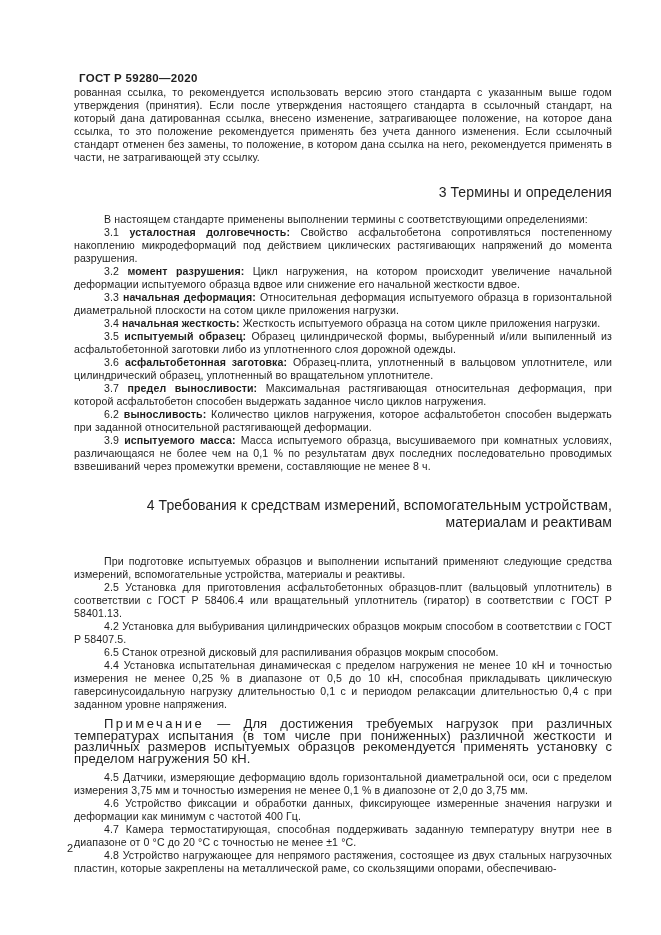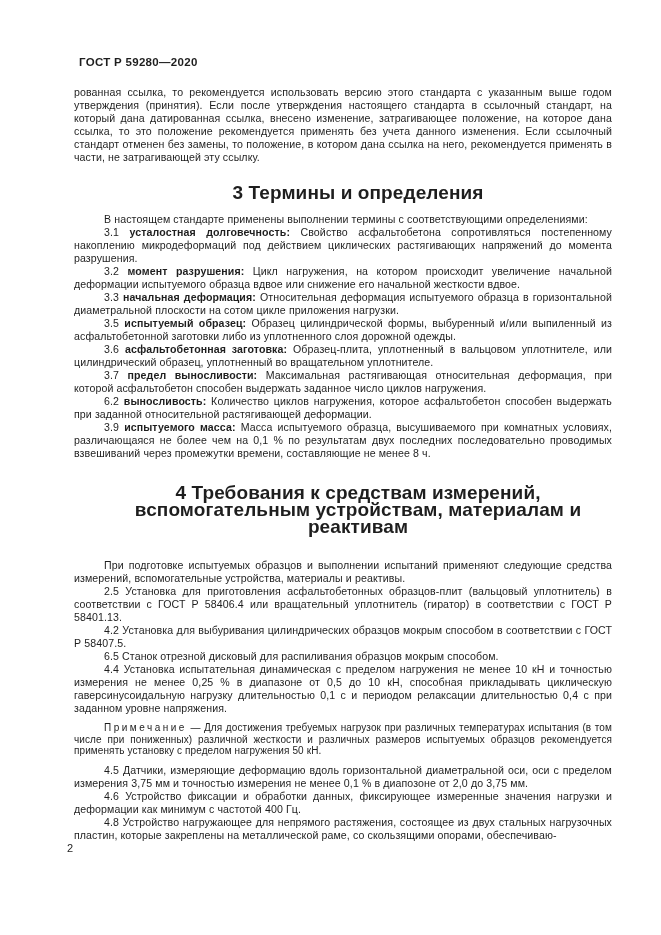--- a/index.html
+++ b/index.html
@@ -5,40 +5,40 @@
   html, body { margin:0; padding:0; background:#ffffff; }
   .page {
     position:relative;
     width:661px; height:935px;
     background:#ffffff;
     color:#1e1e1e;
     font-family:"Liberation Sans", sans-serif;
     overflow:hidden;
   }
   .doc-header {
-    position:absolute; top:56px; left:79px;
+    position:absolute; top:72px; left:79px;
     font-weight:bold; font-size:11.5px; letter-spacing:0.3px;
     white-space:nowrap;
   }
   .doc-body {
     position:absolute; top:86px; left:74px; width:538px;
     font-size:10.6px; line-height:13px;
     text-align:justify;
     letter-spacing:0.1px;
   }
   p.body-p { margin:0; text-indent:30px; }
   p.body-p.no-indent { text-indent:0; }
   h2.sect-heading {
-    font-size:19px; line-height:17px; font-weight:bold;
-    margin:20px 0 12px 30px; text-align:center; letter-spacing:0.1px;
+    font-size:14px; line-height:17px; font-weight:normal;
+    margin:20px 0 12px 30px; text-align:right; letter-spacing:0.1px;
   }
   h2.sect-heading.second { margin-top:24px; margin-bottom:24px; }
   p.note {
     margin:7px 0 7px 0;
-    font-size:10px; line-height:11.5px;
+    font-size:13px; line-height:11.5px;
     text-indent:30px;
   }
   .note-label { letter-spacing:2.5px; }
   .page-number {
     position:absolute; left:67px; top:842px;
     font-size:11px;
   }
   b { font-weight:bold; }
 </style>
 </head>
@@ -47,31 +47,33 @@
 <div class="page">
   <div class="doc-header">ГОСТ Р 59280—2020</div>
 
   <div id="doc-content" class="doc-body">
       <p class="body-p no-indent"><span>рованная ссылка, то рекомендуется использовать версию этого стандарта с указанным выше годом утверждения (принятия). Если после утверждения настоящего стандарта в ссылочный стандарт, на который дана датированная ссылка, внесено изменение, затрагивающее положение, на которое дана ссылка, то это положение рекомендуется применять без учета данного изменения. Если ссылочный стандарт отменен без замены, то положение, в котором дана ссылка на него, рекомендуется применять в части, не затрагивающей эту ссылку.</span></p>
       <h2 class="sect-heading">3 Термины и определения</h2>
       <p class="body-p"><span>В настоящем стандарте применены выполнении термины с соответствующими определениями:</span></p>
       <p class="body-p"><span>3.1 </span><b>усталостная долговечность:</b><span> Свойство асфальтобетона сопротивляться постепенному накоплению микродеформаций под действием циклических растягивающих напряжений до момента разрушения.</span></p>
       <p class="body-p"><span>3.2 </span><b>момент разрушения:</b><span> Цикл нагружения, на котором происходит увеличение начальной деформации испытуемого образца вдвое или снижение его начальной жесткости вдвое.</span></p>
       <p class="body-p"><span>3.3 </span><b>начальная деформация:</b><span> Относительная деформация испытуемого образца в горизонтальной диаметральной плоскости на сотом цикле приложения нагрузки.</span></p>
+      <p class="body-p"><span>3.4 </span><b>начальная жесткость:</b><span> Жесткость испытуемого образца на сотом цикле приложения нагрузки.</span></p>
       <p class="body-p"><span>3.5 </span><b>испытуемый образец:</b><span> Образец цилиндрической формы, выбуренный и/или выпиленный из асфальтобетонной заготовки либо из уплотненного слоя дорожной одежды.</span></p>
       <p class="body-p"><span>3.6 </span><b>асфальтобетонная заготовка:</b><span> Образец-плита, уплотненный в вальцовом уплотнителе, или цилиндрический образец, уплотненный во вращательном уплотнителе.</span></p>
       <p class="body-p"><span>3.7 </span><b>предел выносливости:</b><span> Максимальная растягивающая относительная деформация, при которой асфальтобетон способен выдержать заданное число циклов нагружения.</span></p>
       <p class="body-p"><span>6.2 </span><b>выносливость:</b><span> Количество циклов нагружения, которое асфальтобетон способен выдержать при заданной относительной растягивающей деформации.</span></p>
       <p class="body-p"><span>3.9 </span><b>испытуемого масса:</b><span> Масса испытуемого образца, высушиваемого при комнатных условиях, различающаяся не более чем на 0,1 % по результатам двух последних последовательно проводимых взвешиваний через промежутки времени, составляющие не менее 8 ч.</span></p>
       <h2 class="sect-heading second">4 Требования к средствам измерений, вспомогательным устройствам, материалам и реактивам</h2>
       <p class="body-p"><span>При подготовке испытуемых образцов и выполнении испытаний применяют следующие средства измерений, вспомогательные устройства, материалы и реактивы.</span></p>
       <p class="body-p"><span>2.5 Установка для приготовления асфальтобетонных образцов-плит (вальцовый уплотнитель) в соответствии с ГОСТ Р 58406.4 или вращательный уплотнитель (гиратор) в соответствии с ГОСТ Р 58401.13.</span></p>
       <p class="body-p"><span>4.2 Установка для выбуривания цилиндрических образцов мокрым способом в соответствии с ГОСТ Р 58407.5.</span></p>
       <p class="body-p"><span>6.5 Станок отрезной дисковый для распиливания образцов мокрым способом.</span></p>
       <p class="body-p"><span>4.4 Установка испытательная динамическая с пределом нагружения не менее 10 кН и точностью измерения не менее 0,25 % в диапазоне от 0,5 до 10 кН, способная прикладывать циклическую гаверсинусоидальную нагрузку длительностью 0,1 с и периодом релаксации длительностью 0,4 с при заданном уровне напряжения.</span></p>
       <p class="note"><span class="note-label">Примечание</span><span> — Для достижения требуемых нагрузок при различных температурах испытания (в том числе при пониженных) различной жесткости и различных размеров испытуемых образцов рекомендуется применять установку с пределом нагружения 50 кН.</span></p>
       <p class="body-p"><span>4.5 Датчики, измеряющие деформацию вдоль горизонтальной диаметральной оси, оси с пределом измерения 3,75 мм и точностью измерения не менее 0,1 % в диапозоне от 2,0 до 3,75 мм.</span></p>
       <p class="body-p"><span>4.6 Устройство фиксации и обработки данных, фиксирующее измеренные значения нагрузки и деформации как минимум с частотой 400 Гц.</span></p>
+      <p class="body-p"><span>4.7 Камера термостатирующая, способная поддерживать заданную температуру внутри нее в диапазоне от 0 °С до 20 °С с точностью не менее ±1 °С.</span></p>
       <p class="body-p"><span>4.8 Устройство нагружающее для непрямого растяжения, состоящее из двух стальных нагрузочных пластин, которые закреплены на металлической раме, со скользящими опорами, обеспечиваю-</span></p>
     </div>
 
   <div class="page-number">2</div>
 </div>
 
 </body></html>

